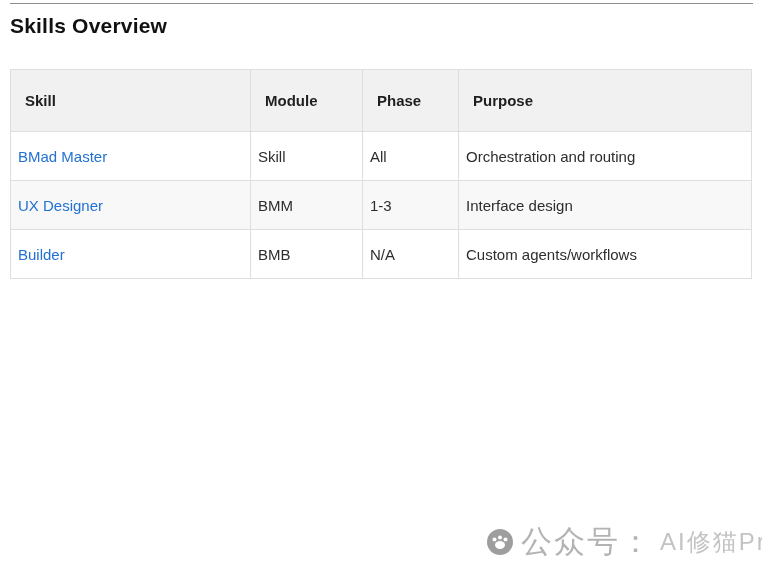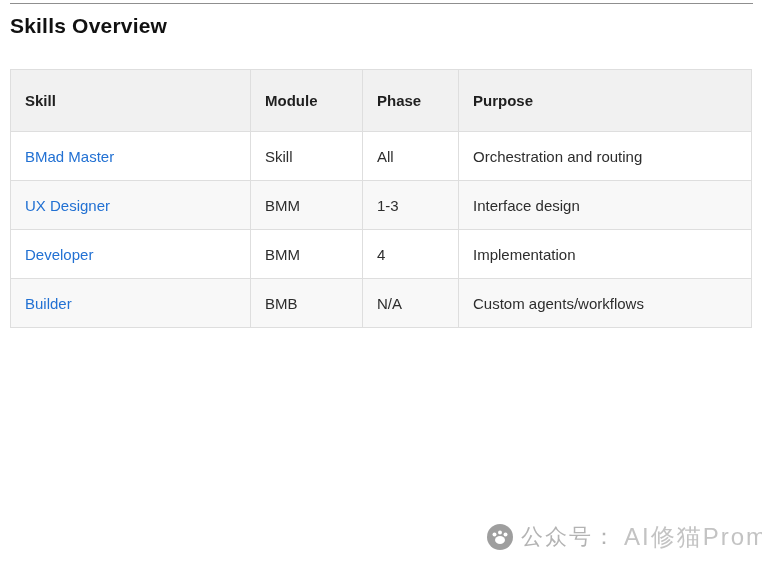--- a/index.html
+++ b/index.html
@@ -52,41 +52,42 @@
   table.skills thead th {
     height: 62px;
     background: #f1f1f1;
     font-weight: 600;
     color: #1f1f1f;
   }
   table.skills tbody td {
     height: 49px;
     background: #ffffff;
     color: #2d2d2d;
+    padding-left: 7px;
   }
   table.skills tbody tr:nth-child(even) td {
     background: #f8f8f8;
   }
   a.skill-link {
     color: #2271d3;
     text-decoration: none;
     cursor: pointer;
   }
   .watermark {
     position: absolute;
     left: 486px;
     top: 521px;
     display: flex;
     align-items: center;
     gap: 7px;
     pointer-events: none;
   }
   .wm-icon { width: 28px; height: 28px; opacity: 0.5; flex: 0 0 auto; }
   .wm-prefix {
-    font-size: 22px;
+    font-size: 31px;
     color: #9a9a9a;
     opacity: 0.75;
     letter-spacing: 2px;
     white-space: nowrap;
   }
   .wm-name {
     font-size: 24px;
     color: #c3c3c3;
     letter-spacing: 2px;
     white-space: nowrap;
@@ -123,26 +124,20 @@
         <td>All</td>
         <td>Orchestration and routing</td>
       </tr>
       <tr>
         <td><a class="skill-link">UX Designer</a></td>
         <td>BMM</td>
         <td>1-3</td>
         <td>Interface design</td>
       </tr>
       <tr>
-        <td><a class="skill-link">Developer</a></td>
-        <td>BMM</td>
-        <td>4</td>
-        <td>Implementation</td>
-      </tr>
-      <tr>
         <td><a class="skill-link">Builder</a></td>
         <td>BMB</td>
         <td>N/A</td>
         <td>Custom agents/workflows</td>
       </tr>
     </tbody>
   </table>
 
   <div class="watermark">
     <svg class="wm-icon" viewBox="0 0 28 28" xmlns="http://www.w3.org/2000/svg">

